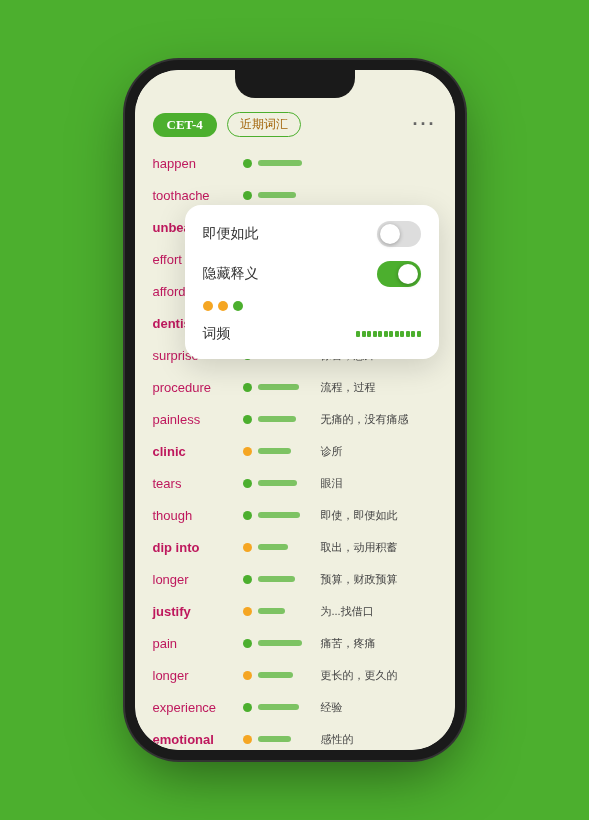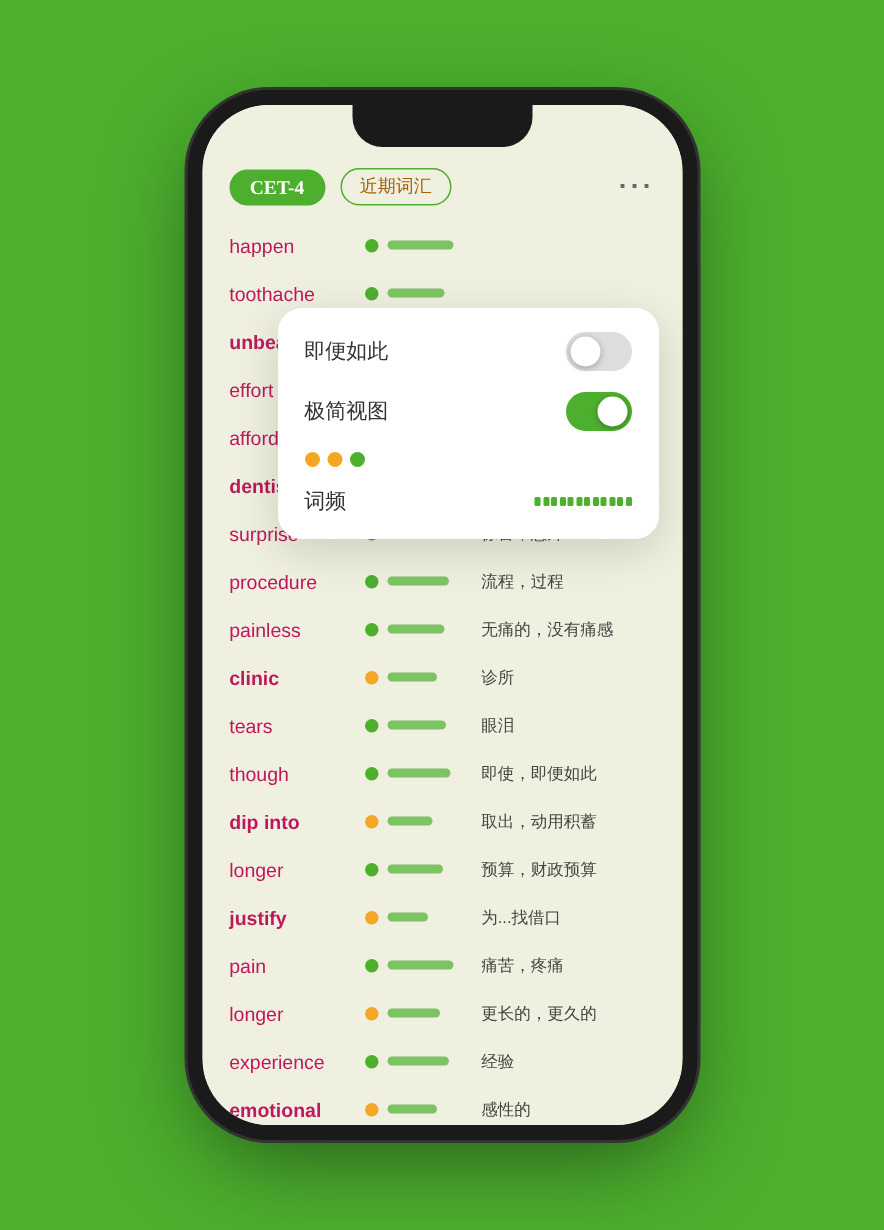--- a/index.html
+++ b/index.html
@@ -365,21 +365,21 @@
           <span class="word-meaning">感性的</span>
         </div>
         <div class="popup-card">
         <div class="popup-row">
           <span class="popup-label">即便如此</span>
           <div class="toggle off">
             <div class="toggle-knob"></div>
           </div>
         </div>
         <div class="popup-row">
-          <span class="popup-label">极简视图</span>
+          <span class="popup-label">隐藏释义</span>
           <div class="toggle on">
             <div class="toggle-knob"></div>
           </div>
         </div>
         <div class="popup-row">
           <div class="familiarity-dots">
             <div class="fam-dot" style="background:#f5a623;"></div>
             <div class="fam-dot" style="background:#f5a623;"></div>
             <div class="fam-dot" style="background:#4caf2e;"></div>
           </div>

